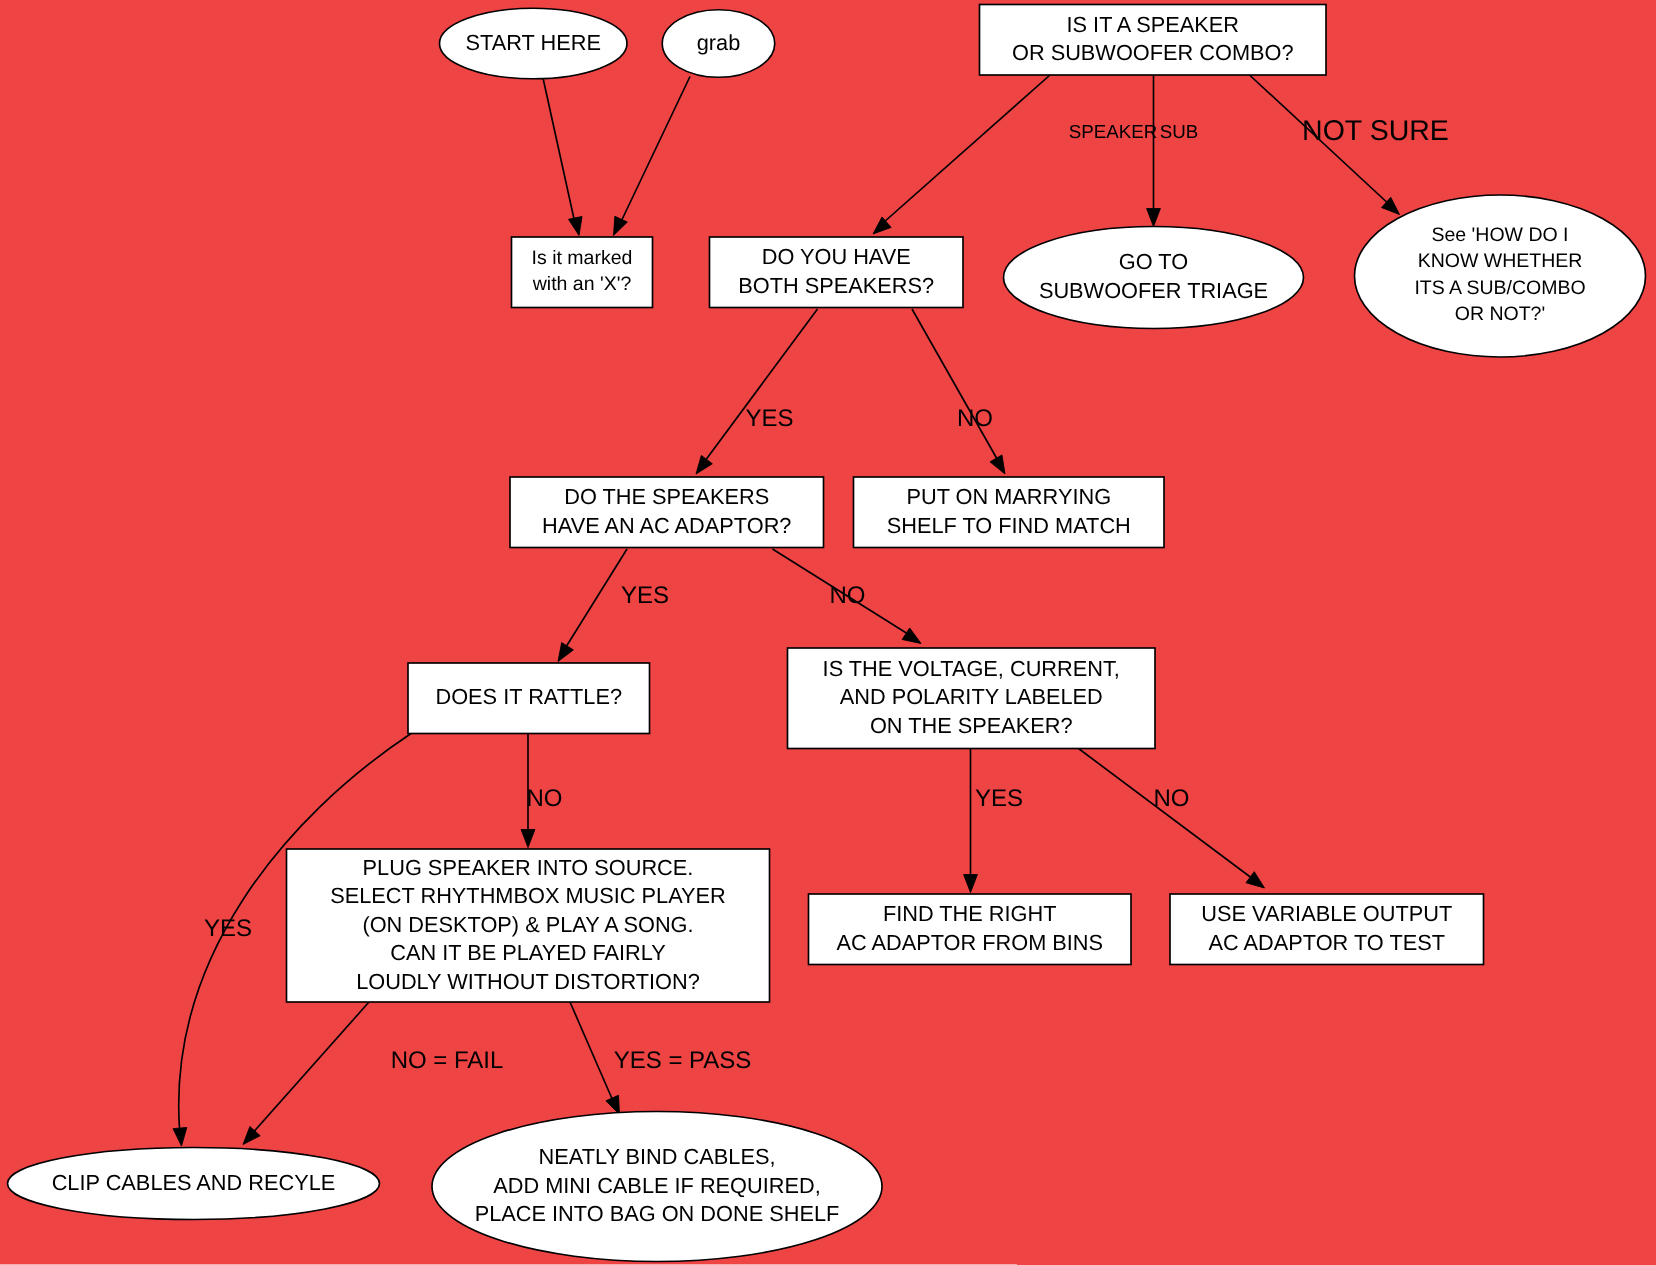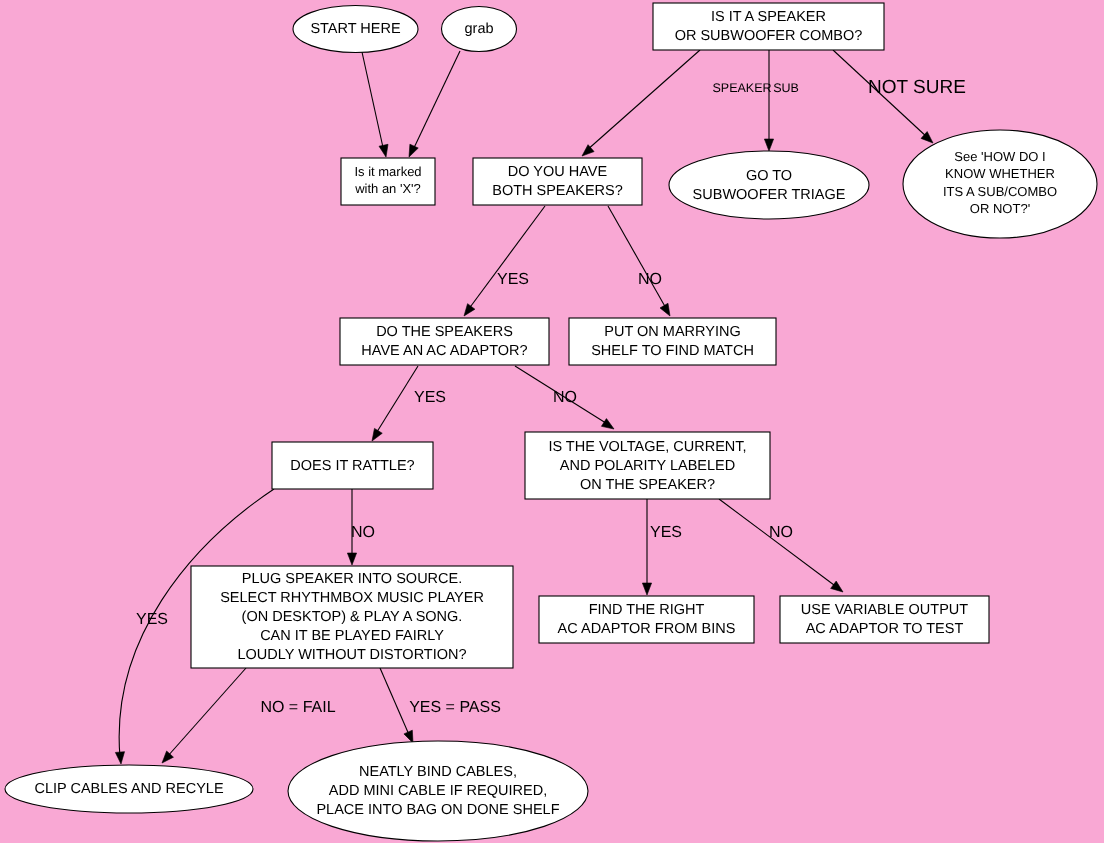--- a/index.html
+++ b/index.html
@@ -11,21 +11,21 @@
   body {
     width: 1104px;
     height: 843px;
     font-family: "Liberation Sans", sans-serif;
     overflow: hidden;
   }
   #flowchart-root {
     position: relative;
     width: 1104px;
     height: 843px;
-    background: #f9a8d4;
+    background: #ef4444;
   }
   svg#graph {
     display: block;
     width: 1104px;
     height: 843px;
   }
   .node-shape {
     fill: #ffffff;
     stroke: #000000;
     stroke-width: 1.1;

